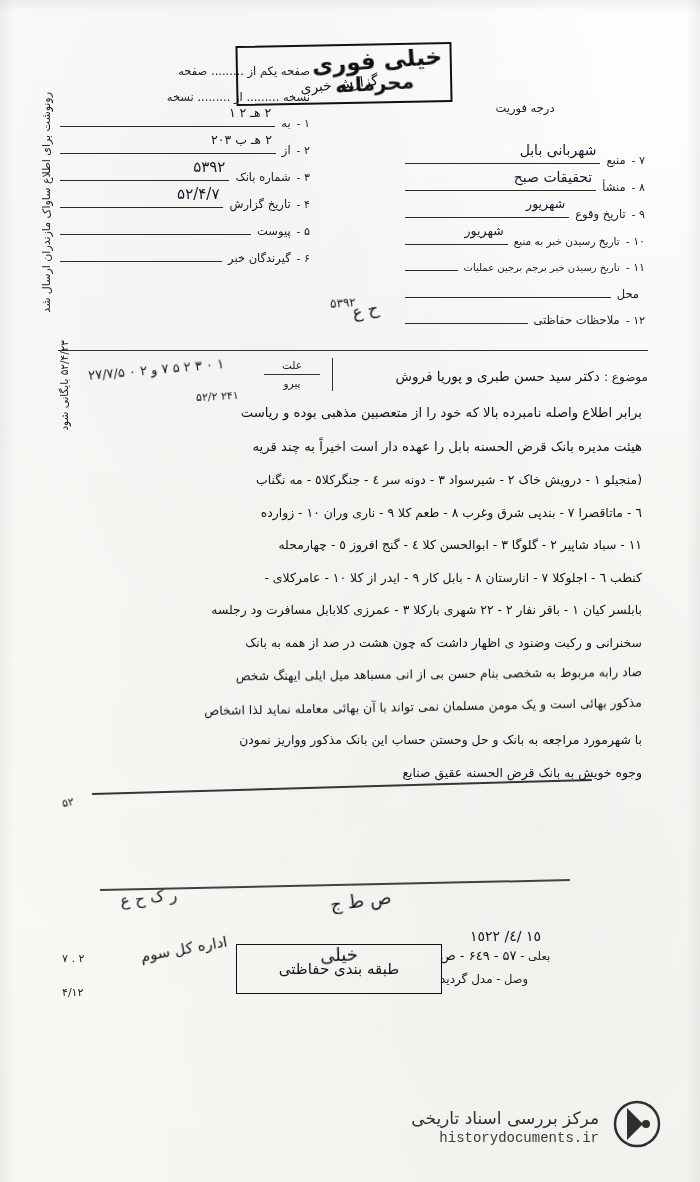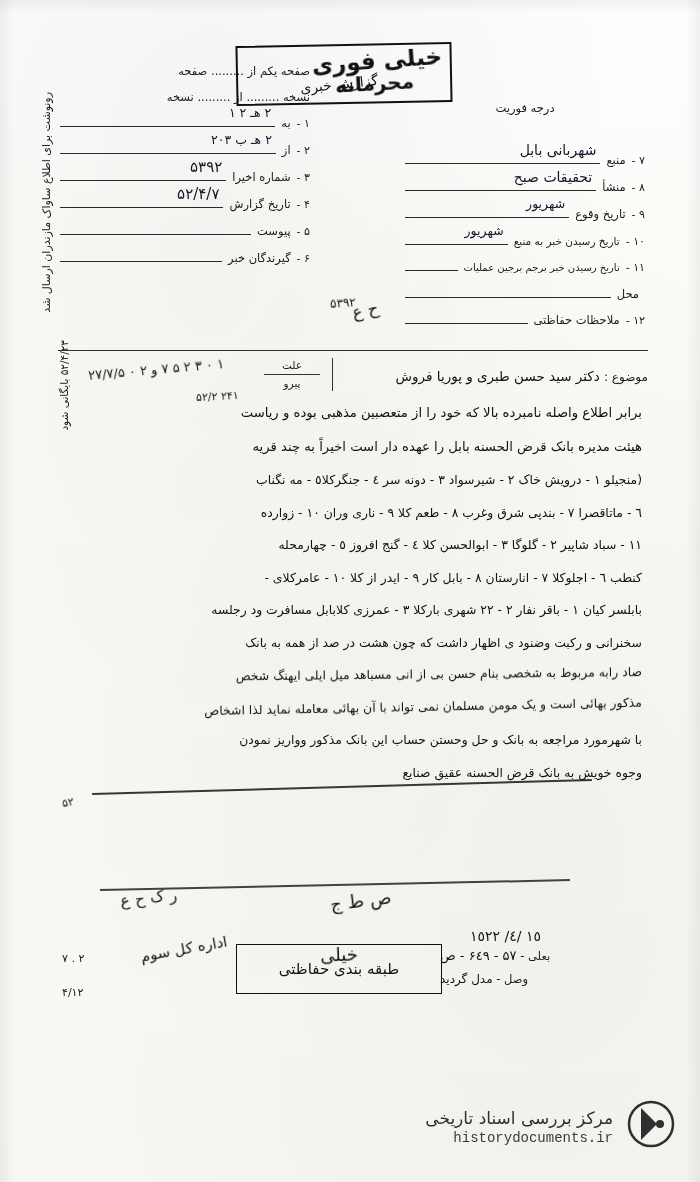--- a/index.html
+++ b/index.html
@@ -214,21 +214,21 @@
   }
   .dist-line {
     position: absolute;
     font-size: 11.5px;
     white-space: nowrap;
   }
 
   
   .footer {
     position: absolute;
-    left: 0; right: 1px;
+    left: 0; right: 15px;
     bottom: 12px;
     height: 70px;
   }
   .footer-text {
     position: absolute;
     right: 86px;
     bottom: 24px;
     text-align: right;
   }
   .footer-fa {
@@ -281,21 +281,21 @@
     </div>
     <div class="fld">
       <span class="num">۲ -</span>
       <span class="lbl">از</span>
       <span class="rule">
           <span class="val hand blur1">۲ هـ ب ۲۰۳</span>
         </span>
     </div>
     <div class="fld">
       <span class="num">۳ -</span>
-      <span class="lbl">شماره اخیرا</span>
+      <span class="lbl">شماره بانک</span>
       <span class="rule">
           <span class="val hand blur1" style="font-size:15px;">۵۳۹۲</span>
         </span>
     </div>
     <div class="fld">
       <span class="num">۴ -</span>
       <span class="lbl">تاریخ گزارش</span>
       <span class="rule">
           <span class="val hand blur1" style="font-size:15px;">۵۲/۴/۷</span>
         </span>

